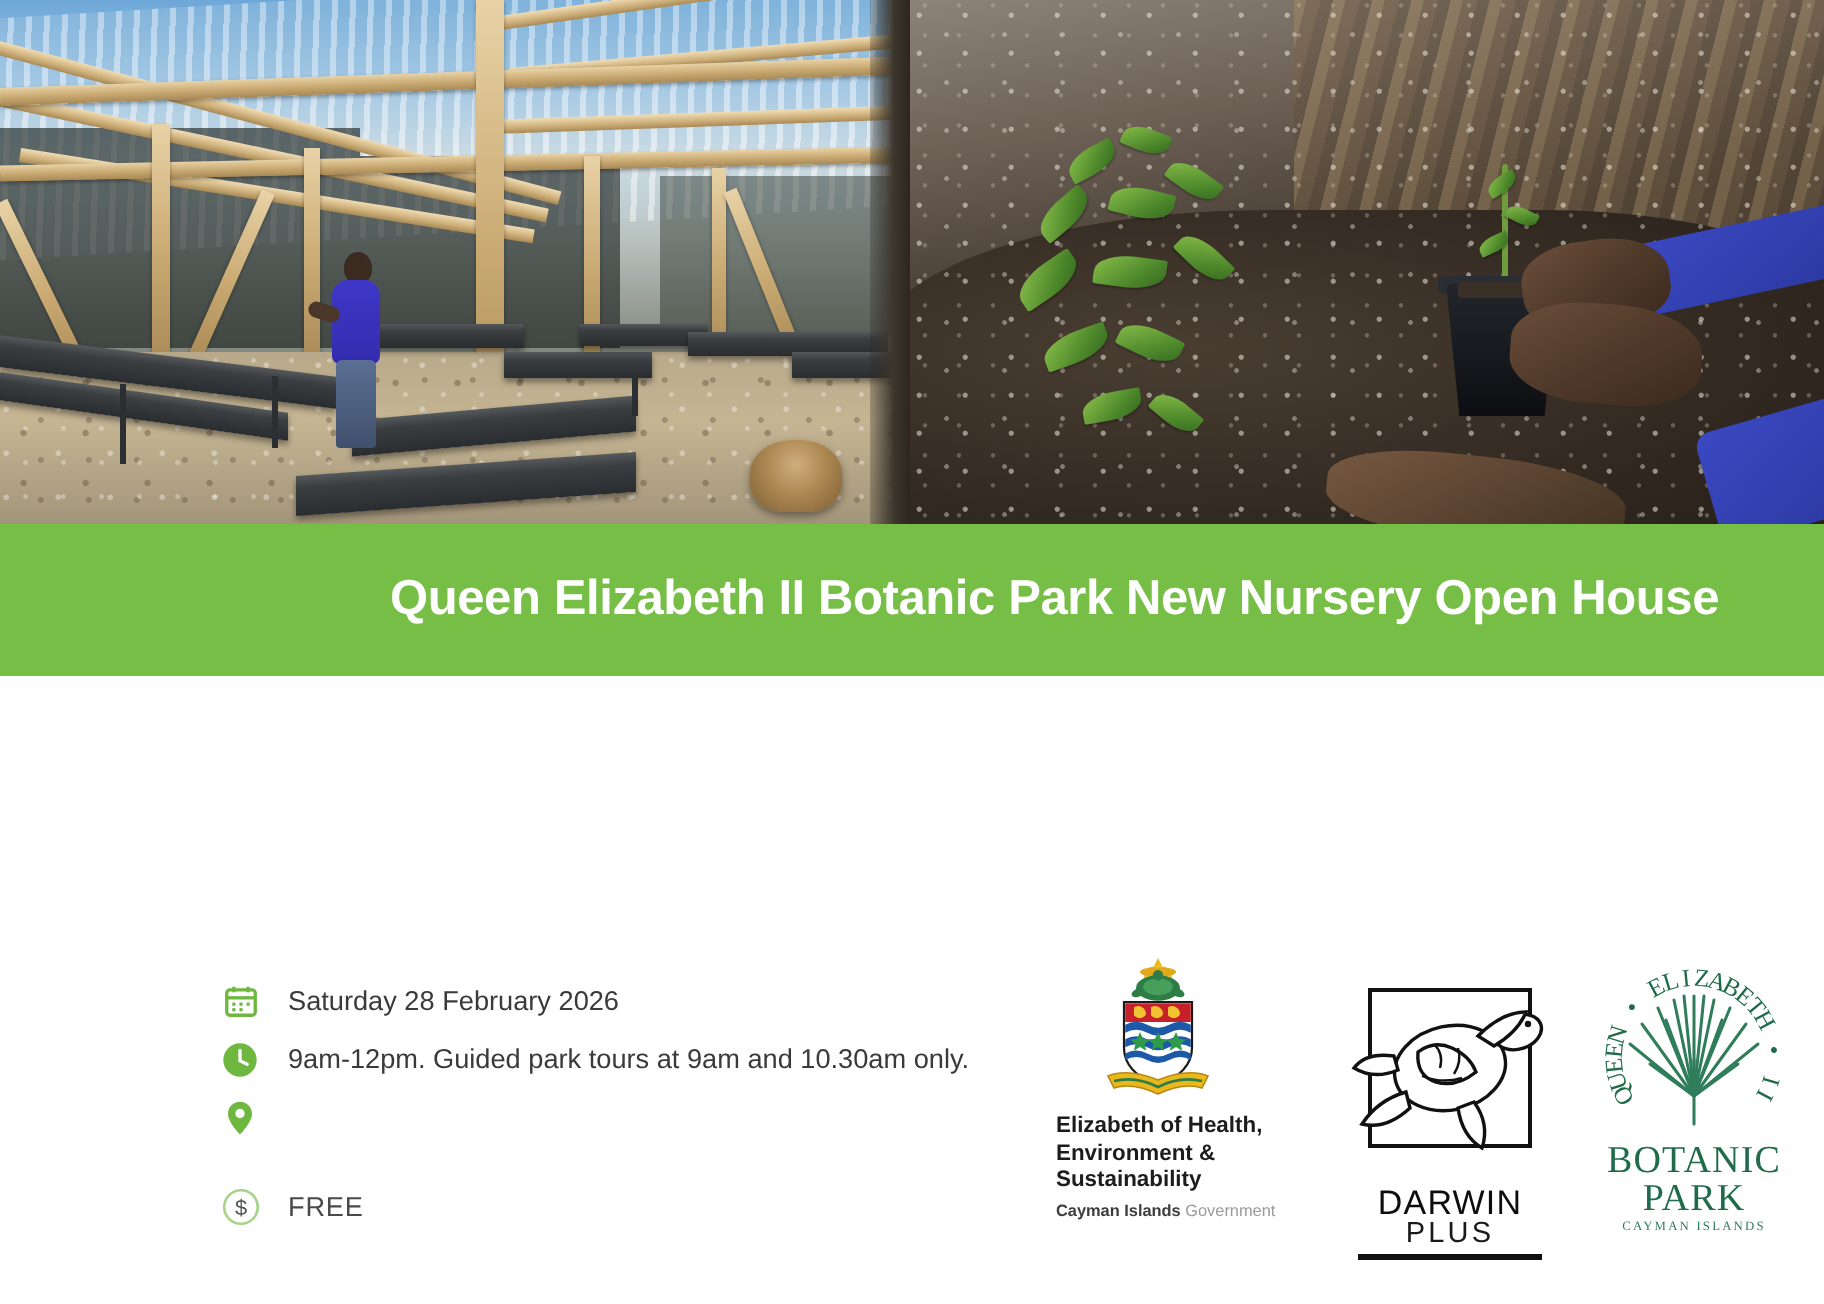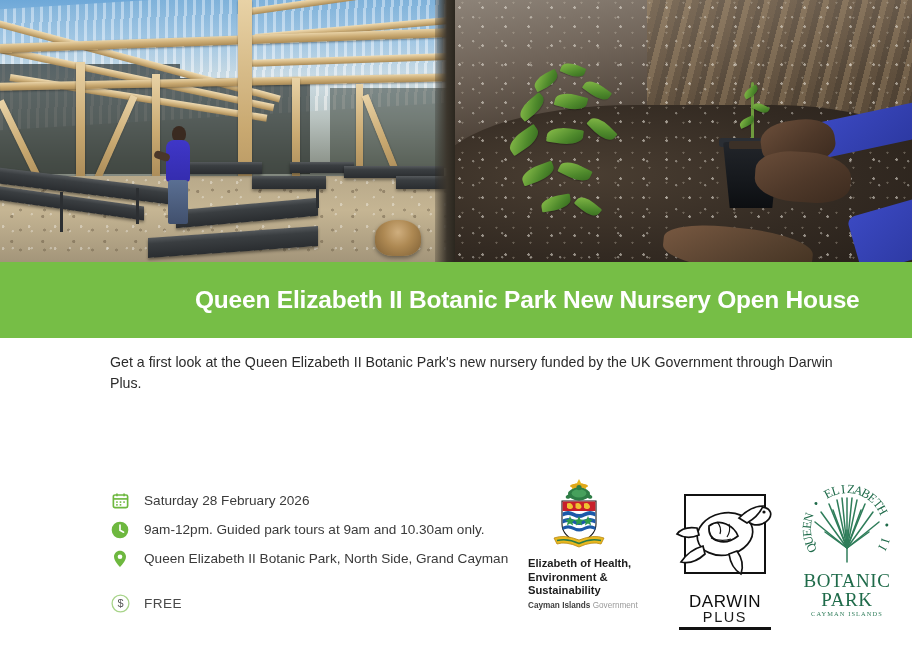--- a/index.html
+++ b/index.html
@@ -313,21 +313,20 @@
       <div class="sleeve" style="left:398px;top:206px;width:80px;height:58px;transform:rotate(-16deg);"></div>
       <div class="hand" style="left:208px;top:228px;width:150px;height:42px;transform:rotate(6deg);background:linear-gradient(150deg,#7a5a42,#55402e 60%,#40301f);"></div>
     </div>
   </div>
 
   <div class="banner">
     <div class="banner-title">Queen Elizabeth II Botanic Park New Nursery Open House</div>
   </div>
 
   <div class="body-wrap">
-    <p class="para para-1">Get a first look at the Queen Elizabeth II Botanic Park's new nursery funded by the UK Government through Darwin Plus.</p>
   </div>
 
   <div class="details">
 
     <div class="detail-row">
       <span class="detail-icon">
         <svg width="19" height="19" viewBox="0 0 24 24" fill="none" stroke="#6eb83f" stroke-width="2.1">
           <rect x="3" y="5" width="18" height="16" rx="2"></rect>
           <line x1="3" y1="10" x2="21" y2="10"></line>
           <line x1="7.5" y1="3" x2="7.5" y2="6.5"></line>
@@ -352,21 +351,20 @@
       <span class="detail-text">9am-12pm. Guided park tours at 9am and 10.30am only.</span>
     </div>
 
     <div class="detail-row">
       <span class="detail-icon">
         <svg width="20" height="20" viewBox="0 0 24 24">
           <path d="M12 2.2c-4 0-7.2 3.2-7.2 7.2 0 5.3 7.2 12.4 7.2 12.4s7.2-7.1 7.2-12.4c0-4-3.2-7.2-7.2-7.2z" fill="#6eb83f"></path>
           <circle cx="12" cy="9.3" r="2.8" fill="#ffffff"></circle>
         </svg>
       </span>
-      <span class="detail-text">Queen Elizabeth II Botanic Park, North Side, Grand Cayman</span>
     </div>
 
     <div class="detail-row gap">
       <span class="detail-icon">
         <svg width="21" height="21" viewBox="0 0 24 24">
           <circle cx="12" cy="12" r="9.6" fill="none" stroke="#a8d48a" stroke-width="1.5"></circle>
           <text x="12" y="16.4" text-anchor="middle" font-family="Liberation Sans, sans-serif" font-size="12.5" fill="#555">$</text>
         </svg>
       </span>
       <span class="detail-text free">FREE</span>

